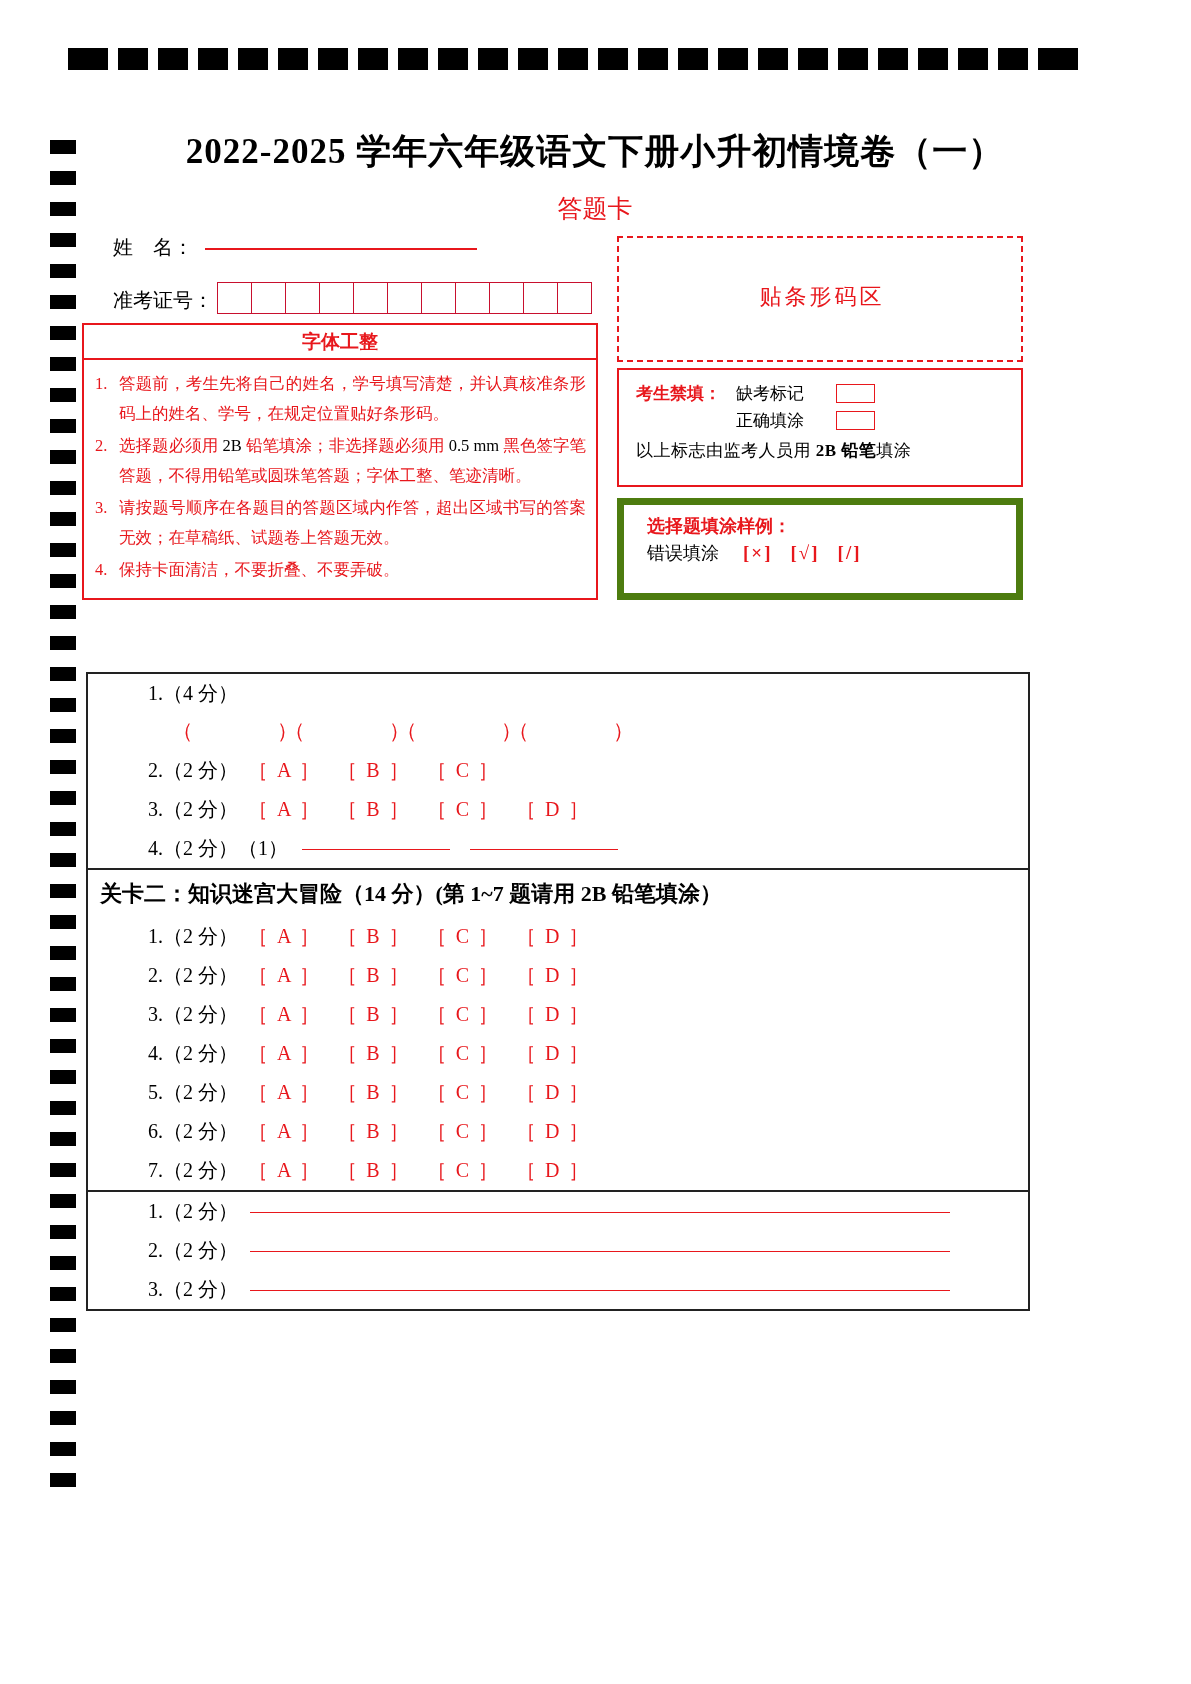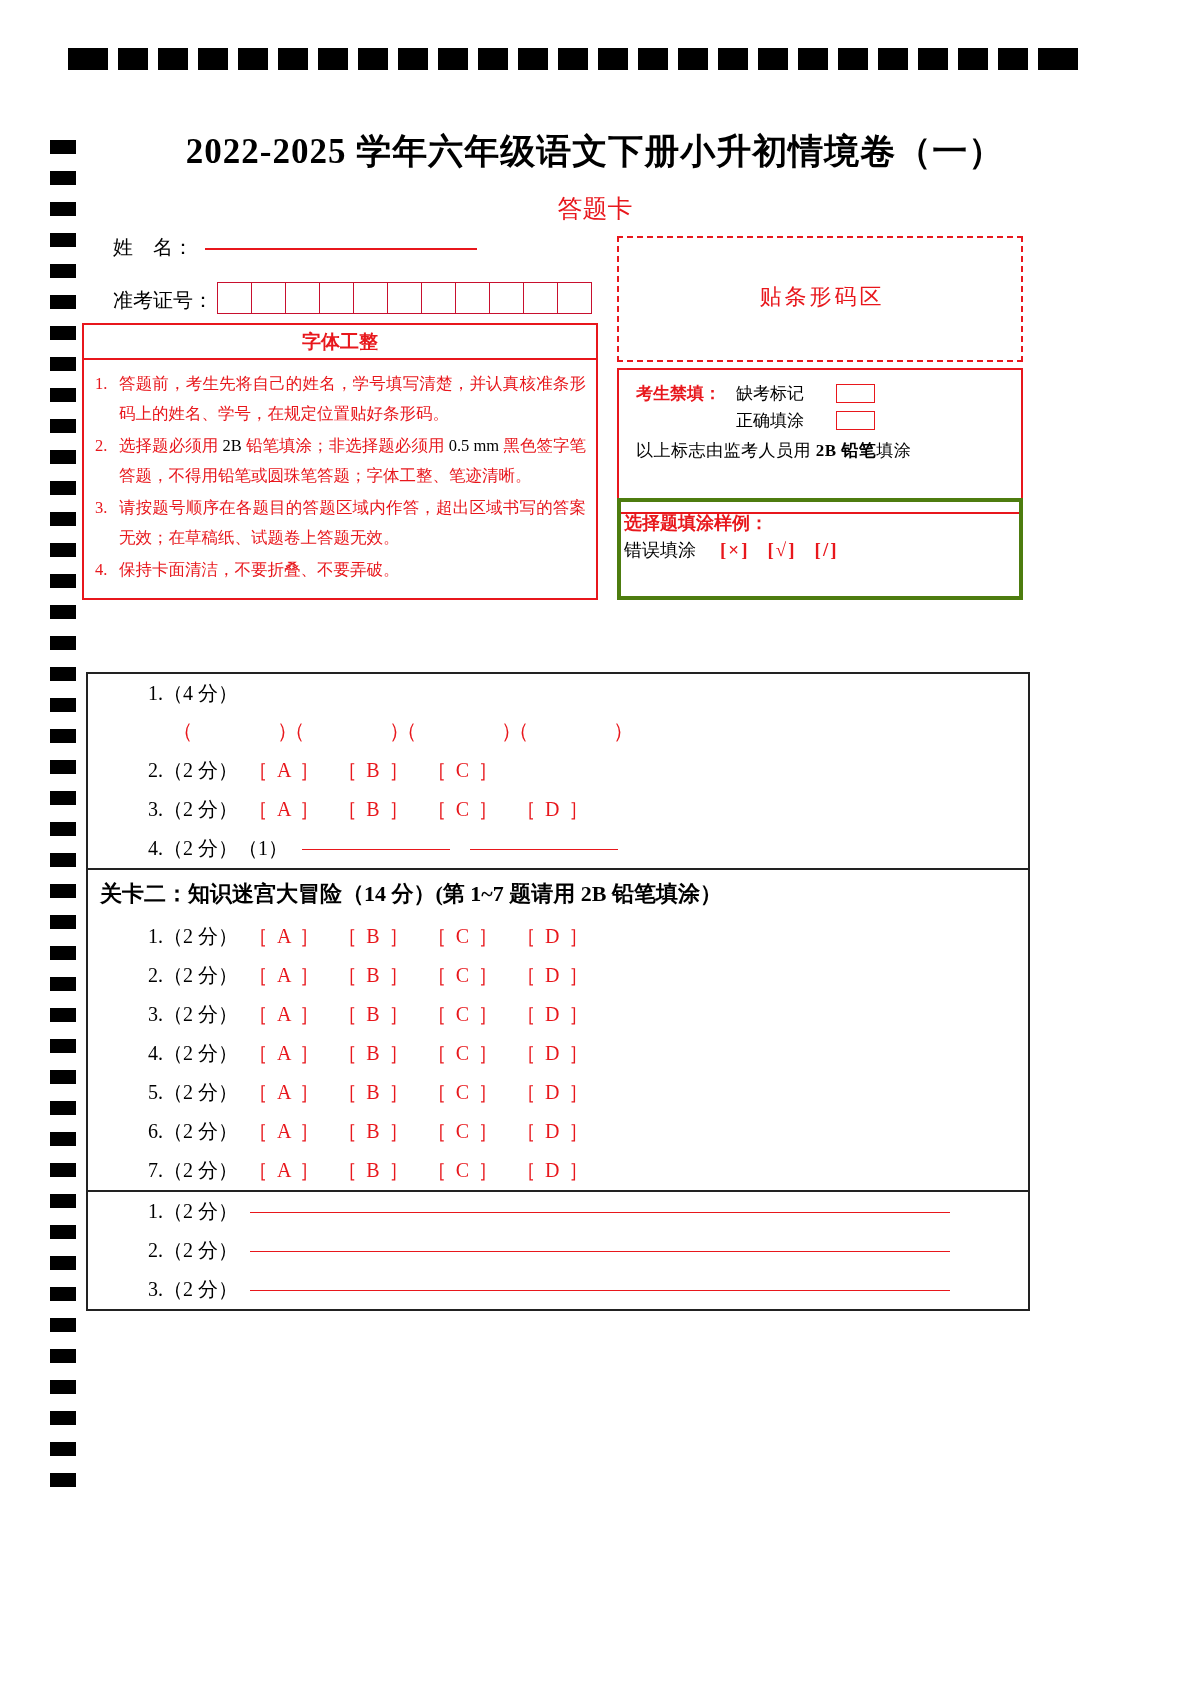--- a/index.html
+++ b/index.html
@@ -61,35 +61,35 @@
     border:2px dashed #e8171c;box-sizing:border-box;
   }
   #barcode-label{
     position:absolute;left:0;top:44px;width:406px;text-align:center;
     font-size:22px;color:#e8171c;letter-spacing:3px;
     font-family:"Liberation Serif","DejaVu Serif",serif;
   }
 
   
   #forbid{
-    position:absolute;left:617px;top:368px;width:406px;height:146px;
+    position:absolute;left:617px;top:368px;width:406px;height:119px;
     border:2px solid #e8171c;box-sizing:border-box;padding:12px 0 0 17px;
   }
   .frow{display:flex;align-items:center;font-size:17px;margin-bottom:4px;}
   #forbid-title{color:#e8171c;font-weight:bold;width:100px;flex:0 0 100px;}
   .fspacer{width:100px;flex:0 0 100px;}
   .flabel{width:100px;flex:0 0 100px;color:#000;}
   .fbox{width:37px;height:17px;border:1.7px solid #e8171c;}
   #forbid-note{font-size:17px;margin-top:7px;letter-spacing:.5px;}
   #forbid-note b{font-weight:bold;}
 
   
   #sample{
     position:absolute;left:617px;top:498px;width:406px;height:102px;
-    border:4px solid #4d7c0f;box-sizing:border-box;padding:9px 0 0 3px;
+    border:7px solid #4d7c0f;box-sizing:border-box;padding:9px 0 0 23px;
   }
   #sample-title{color:#e8171c;font-weight:bold;font-size:18px;margin-bottom:3px;}
   .srow{display:flex;align-items:center;font-size:18px;margin-top:2px;}
   .srow .slab{width:96px;flex:0 0 96px;}
   .blackbar{display:inline-block;width:38px;height:13px;background:#000;margin-left:4px;}
   .wrongmarks{color:#e8171c;font-weight:bold;letter-spacing:2px;font-size:19px;}
   .wrongmarks span{margin-right:18px;}
 
   
   #warn{

